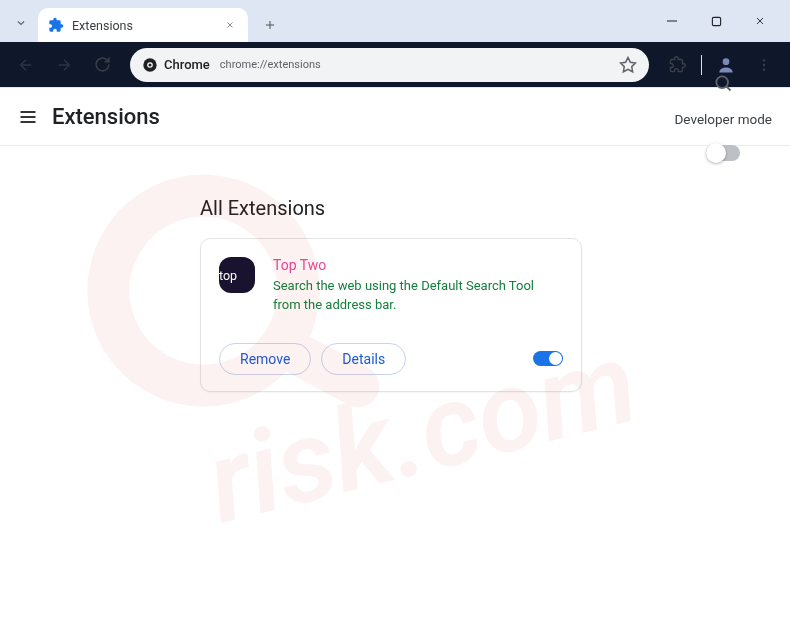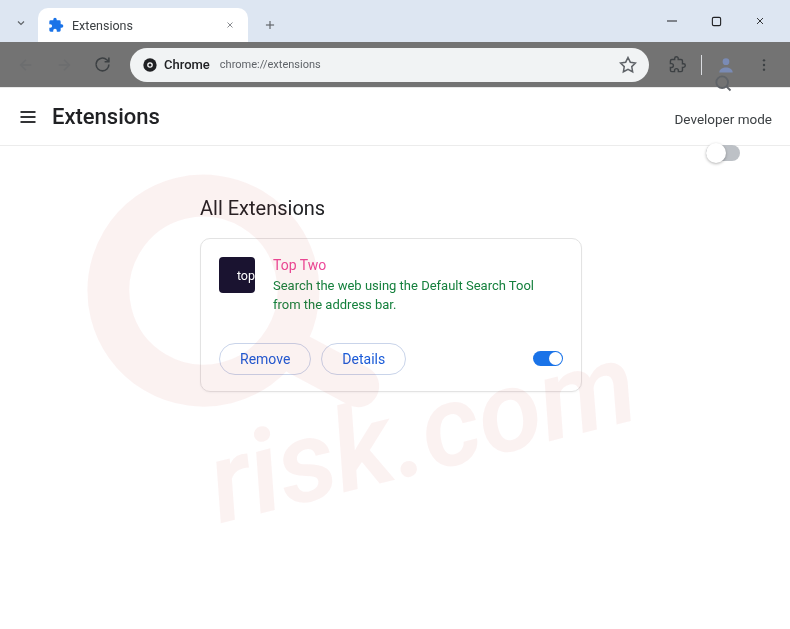--- a/index.html
+++ b/index.html
@@ -10,42 +10,42 @@
   .tab-dropdown { width: 34px; height: 34px; display: flex; align-items: center; justify-content: center; margin-bottom: 2px; border-radius: 8px; }
   .tab { background: #fff; height: 34px; border-radius: 10px 10px 0 0; display: flex; align-items: center; padding: 0 10px; min-width: 210px; gap: 8px; position: relative; }
   .tab-icon { width: 16px; height: 16px; display: flex; align-items: center; justify-content: center; }
   .tab-title { font-size: 12.5px; color: #3c4043; flex: 1; }
   .tab-close { width: 16px; height: 16px; display: flex; align-items: center; justify-content: center; opacity: .8; }
   .new-tab { width: 28px; height: 28px; margin-left: 8px; display: flex; align-items: center; justify-content: center; margin-bottom: 3px; }
   .win-controls { margin-left: auto; display: flex; height: 42px; align-items: flex-start; padding-top: 6px; }
   .win-btn { width: 44px; height: 30px; display: flex; align-items: center; justify-content: center; }
 
   
-  .toolbar { height: 46px; background: #737373; display: flex; align-items: center; padding: 0 10px; gap: 6px; border-bottom: 1px solid #e8e8e8; }
+  .toolbar { height: 46px; background: #0f172a; display: flex; align-items: center; padding: 0 10px; gap: 6px; border-bottom: 1px solid #e8e8e8; }
   .tool-btn { width: 32px; height: 32px; display: flex; align-items: center; justify-content: center; border-radius: 16px; color: #5f6368; }
   .tool-btn.disabled { opacity: .35; }
   .omnibox { flex: 1; height: 34px; background: #f1f3f4; border-radius: 17px; display: flex; align-items: center; padding: 0 12px; gap: 10px; margin: 0 6px; }
   .omnibox-chip { display: flex; align-items: center; gap: 6px; font-size: 13px; color: #202124; font-weight: 500; }
   .omnibox-url { font-size: 11px; color: #5f6368; flex: 1; }
   .omnibox-star { color: #5f6368; }
 
   
   .ext-header { height: 58px; display: flex; align-items: center; padding: 0 18px; gap: 14px; border-bottom: 1px solid #ececec; }
   .ext-title { font-size: 22px; color: #202124; font-weight: 500; }
   .header-right { margin-left: auto; display: flex; align-items: center; gap: 18px; flex-direction: column; }
   .dev-label { font-size: 13.5px; color: #3c4043; }
   .toggle-off { width: 34px; height: 16px; background: #bdc1c6; border-radius: 8px; position: relative; }
   .toggle-off::after { content: ""; position: absolute; left: 0; top: -2px; width: 20px; height: 20px; background: #fff; border-radius: 50%; box-shadow: 0 1px 3px rgba(0,0,0,.3); }
 
   
   .content { padding: 50px 0 0 200px; }
   .section-title { font-size: 20px; color: #202124; margin-bottom: 18px; font-weight: 400; }
   .ext-card { width: 382px; background: #fff; border: 1px solid #e3e3e3; border-radius: 10px; padding: 18px 18px 16px 18px; box-shadow: 0 1px 2px rgba(0,0,0,.04); }
   .card-top { display: flex; gap: 18px; }
-  .ext-icon { width: 36px; height: 36px; background: #1a1330; border-radius: 4px; display: flex; align-items: center; justify-content: flex-end; color: #fff; font-size: 12.5px; font-weight: 400; flex-shrink: 0; }
+  .ext-icon { width: 36px; height: 36px; background: #1a1330; border-radius: 12px; display: flex; align-items: center; justify-content: flex-start; color: #fff; font-size: 12.5px; font-weight: 400; flex-shrink: 0; }
   .card-info { flex: 1; }
   .card-name { font-size: 14px; color: #ec4899; margin-bottom: 4px; }
   .card-desc { font-size: 13px; color: #15803d; line-height: 1.45; }
   .card-actions { display: flex; align-items: center; gap: 10px; margin-top: 28px; }
   .pill-btn { border: 1px solid #c9d4ea; background: #fff; color: #1a5bd8; font-size: 14px; padding: 7px 20px; border-radius: 20px; cursor: pointer; }
   .toggle-on { width: 30px; height: 15px; background: #1a73e8; border-radius: 8px; position: relative; margin-left: auto; }
   .toggle-on::after { content: ""; position: absolute; right: 1px; top: 1px; width: 13px; height: 13px; background: #fff; border-radius: 50%; }
 
   
   .watermark { position: absolute; inset: 0; pointer-events: none; display: flex; align-items: center; justify-content: center; opacity: .06; }

